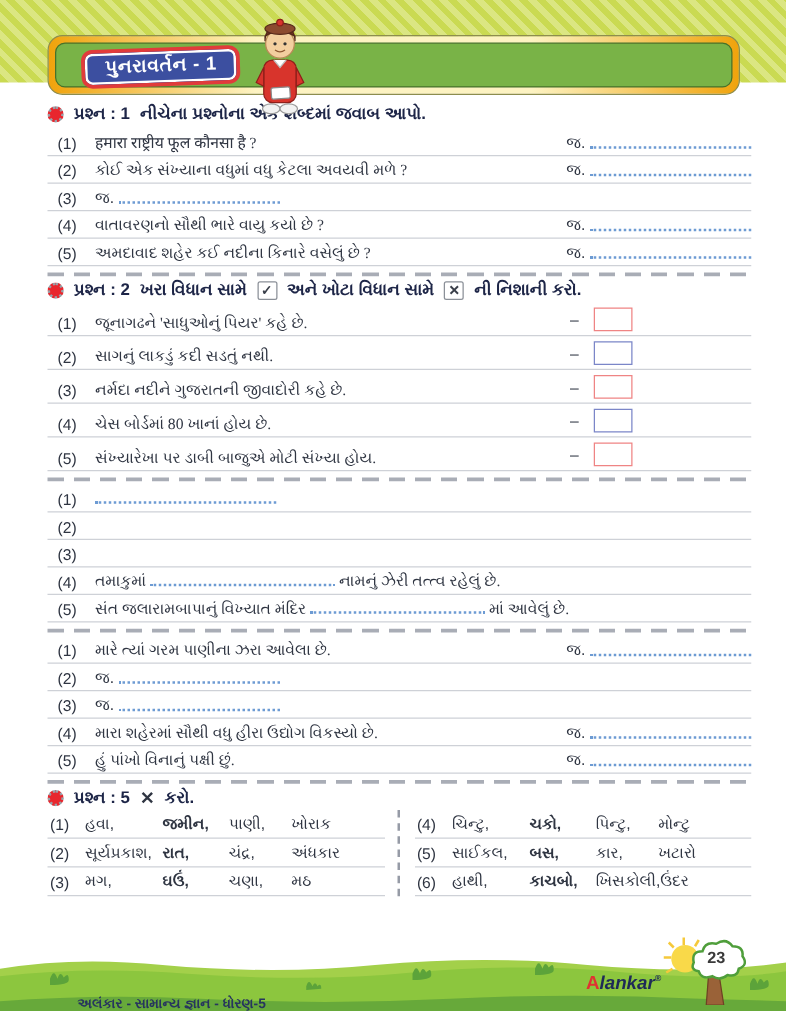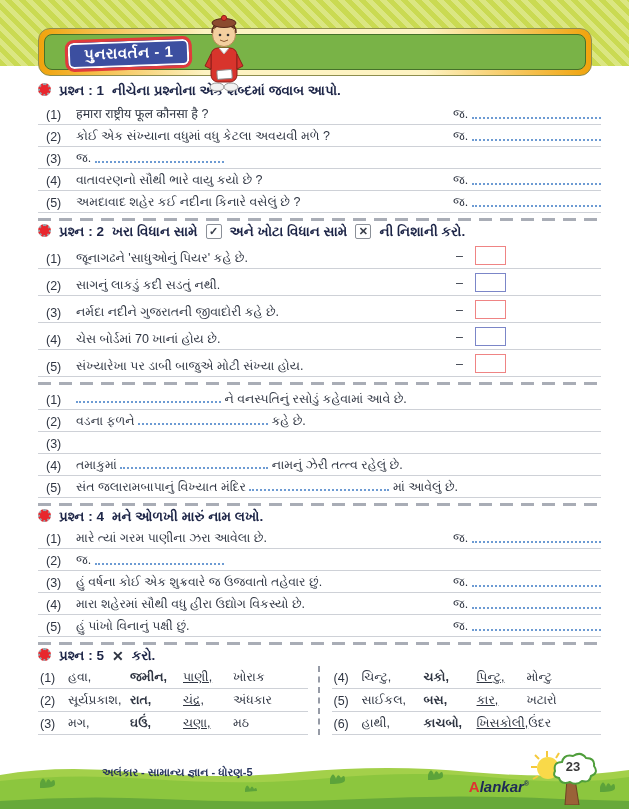--- a/index.html
+++ b/index.html
@@ -28,21 +28,21 @@
     position:absolute; left:26px; top:9px; z-index:4;
     background:#3c4fa0; border:3px solid #e13b3b; border-radius:9px;
     box-shadow:inset 0 0 0 2px #ffffff;
     padding:3px 16px 5px 16px; transform:rotate(-2deg);
     color:#ffffff; font-weight:bold; font-size:15px; letter-spacing:.5px;
   }
   .mascot { position:absolute; left:158px; top:-15px; z-index:5; }
   
   .content { position:absolute; top:80px; left:38px; width:563px; z-index:2; }
   .q-head {
-    display:flex; gap:8px;
+    display:flex; align-items:center; gap:8px;
     margin:3px 0 2px 0; font-weight:bold; font-size:13.5px; color:#1d2547;
   }
   .bullet {
     width:9px; height:9px; border-radius:50%; background:#e8262d;
     border:2px dotted #9aa0a8; box-sizing:content-box; flex:none;
   }
   .cbox {
     display:inline-flex; width:16px; height:15px; border:1.5px solid #8b9098;
     border-radius:2px; align-items:center; justify-content:center;
     font-size:11px; font-weight:bold; color:#3a3f4a; background:#fff; flex:none;
@@ -51,21 +51,21 @@
   .sec-divider {
     height:3px; margin:5px 0 3px 0;
     background:repeating-linear-gradient(90deg,#a9adb6 0 13px,transparent 13px 21px);
   }
   
   .item-row {
     display:flex; align-items:flex-end; border-bottom:1px solid #ced1d7;
     padding:4px 0 2px 8px; min-height:22px; font-size:12.5px; color:#2f3542;
   }
   .num { width:30px; flex:none; }
-  .itext { flex:1; }
+  .itext { flex:1;font-family:Liberation Serif, serif; }
   .ans { flex:none; width:148px; display:flex; align-items:flex-end; }
   .ans-label { margin-right:4px; font-size:12.5px; }
   .ans-line { flex:1; border-bottom:2px dotted #6d9bd3; height:3px; margin-bottom:3px; }
   
   .fig3 { display:inline-flex; vertical-align:middle; margin-right:7px; background:#fff; }
   .fig3 i { width:15px; height:13px; border:1px solid #4a4f58; border-left:none; }
   .fig3 i:first-child { border-left:1px solid #4a4f58; }
   
   .q2-ans { flex:none; width:145px; display:flex; align-items:center; }
   .dash { color:#2f3542; }
@@ -79,27 +79,27 @@
   .q5-table { display:flex; margin-top:2px; }
   .q5-col { flex:1; }
   .q5-col.right { border-left:2px dashed #969ba6; padding-left:12px; }
   .q5-col.left  { padding-right:10px; }
   .q5-row {
     display:flex; align-items:center; border-bottom:1px solid #ced1d7;
     padding:4px 0 3px 2px; font-size:12.5px; color:#2f3542; min-height:22px;
   }
   .q5-row .num { width:28px; }
   .w { display:inline-block; }
-  .w1 { min-width:62px; } .w2 { min-width:53px;font-weight:bold; } .w3 { min-width:50px;text-decoration:underline; }
+  .w1 { min-width:62px; } .w2 { min-width:53px;font-weight:bold; } .w3 { min-width:50px; }
   
   .footer { position:absolute; left:0; bottom:0; width:629px; height:56px; z-index:6; }
   .footer svg.waves { position:absolute; left:0; bottom:0; }
   .footer-text {
-    position:absolute; left:62px; bottom:30px; font-size:11px; font-weight:bold;
-    color:#27355e; z-index:7;margin-left:40px;
+    position:absolute; left:62px; bottom:0; font-size:11px; font-weight:bold;
+    color:#27355e; z-index:7;
   }
   .logo {
     position:absolute; right:100px; bottom:14px; z-index:7;
     font-size:15px; font-weight:bold; font-style:italic; color:#1e2a57;
   }
   .logo::first-letter { color:#e03232; font-style:normal; }
   .logo sup { font-size:7px; }
   .tree-badge { position:absolute; right:32px; bottom:0; z-index:7; }
 </style>
 </head>
@@ -211,21 +211,21 @@
     <div class="item-row">
       <span class="num">(3)</span>
       <span class="itext">નર્મદા નદીને ગુજરાતની જીવાદોરી કહે છે.</span>
       <span class="q2-ans">
           <span class="dash">–</span>
           <span class="tfbox red"></span>
         </span>
     </div>
     <div class="item-row">
       <span class="num">(4)</span>
-      <span class="itext">ચેસ બોર્ડમાં 70 ખાનાં હોય છે.</span>
+      <span class="itext">ચેસ બોર્ડમાં 80 ખાનાં હોય છે.</span>
       <span class="q2-ans">
           <span class="dash">–</span>
           <span class="tfbox blue"></span>
         </span>
     </div>
     <div class="item-row">
       <span class="num">(5)</span>
       <span class="itext">સંખ્યારેખા પર ડાબી બાજુએ મોટી સંખ્યા હોય.</span>
       <span class="q2-ans">
           <span class="dash">–</span>
@@ -233,30 +233,24 @@
         </span>
     </div>
 
     <div class="sec-divider"></div>
 
 
     <div class="item-row">
       <span class="num">(1)</span>
       <span class="itext">
         <span class="blank bw1"></span>
-        <span>ને વનસ્પતિનું રસોડું કહેવામાં આવે છે.</span>
       </span>
     </div>
     <div class="item-row">
       <span class="num">(2)</span>
-      <span class="itext">
-        <span>વડના ફળને</span>
-        <span class="blank bw2"></span>
-        <span>કહે છે.</span>
-      </span>
     </div>
     <div class="item-row">
       <span class="num">(3)</span>
     </div>
     <div class="item-row">
       <span class="num">(4)</span>
       <span class="itext">
         <span>તમાકુમાં</span>
         <span class="blank bw4"></span>
         <span>નામનું ઝેરી તત્ત્વ રહેલું છે.</span>
@@ -266,44 +260,38 @@
       <span class="num">(5)</span>
       <span class="itext">
         <span>સંત જલારામબાપાનું વિખ્યાત મંદિર</span>
         <span class="blank bw5"></span>
         <span>માં આવેલું છે.</span>
       </span>
     </div>
 
     <div class="sec-divider"></div>
 
-    <div class="q-head">
-      <span class="bullet"></span>
-      <span>પ્રશ્ન : 4</span>
-      <span>મને ઓળખી મારું નામ લખો.</span>
-    </div>
 
     <div class="item-row">
       <span class="num">(1)</span>
       <span class="itext">મારે ત્યાં ગરમ પાણીના ઝરા આવેલા છે.</span>
       <span class="ans">
           <span class="ans-label">જ.</span>
           <span class="ans-line"></span>
         </span>
     </div>
     <div class="item-row">
       <span class="num">(2)</span>
       <span class="ans">
           <span class="ans-label">જ.</span>
           <span class="ans-line"></span>
         </span>
     </div>
     <div class="item-row">
       <span class="num">(3)</span>
-      <span class="itext">હું વર્ષના કોઈ એક શુક્રવારે જ ઉજવાતો તહેવાર છું.</span>
       <span class="ans">
           <span class="ans-label">જ.</span>
           <span class="ans-line"></span>
         </span>
     </div>
     <div class="item-row">
       <span class="num">(4)</span>
       <span class="itext">મારા શહેરમાં સૌથી વધુ હીરા ઉદ્યોગ વિકસ્યો છે.</span>
       <span class="ans">
           <span class="ans-label">જ.</span>

